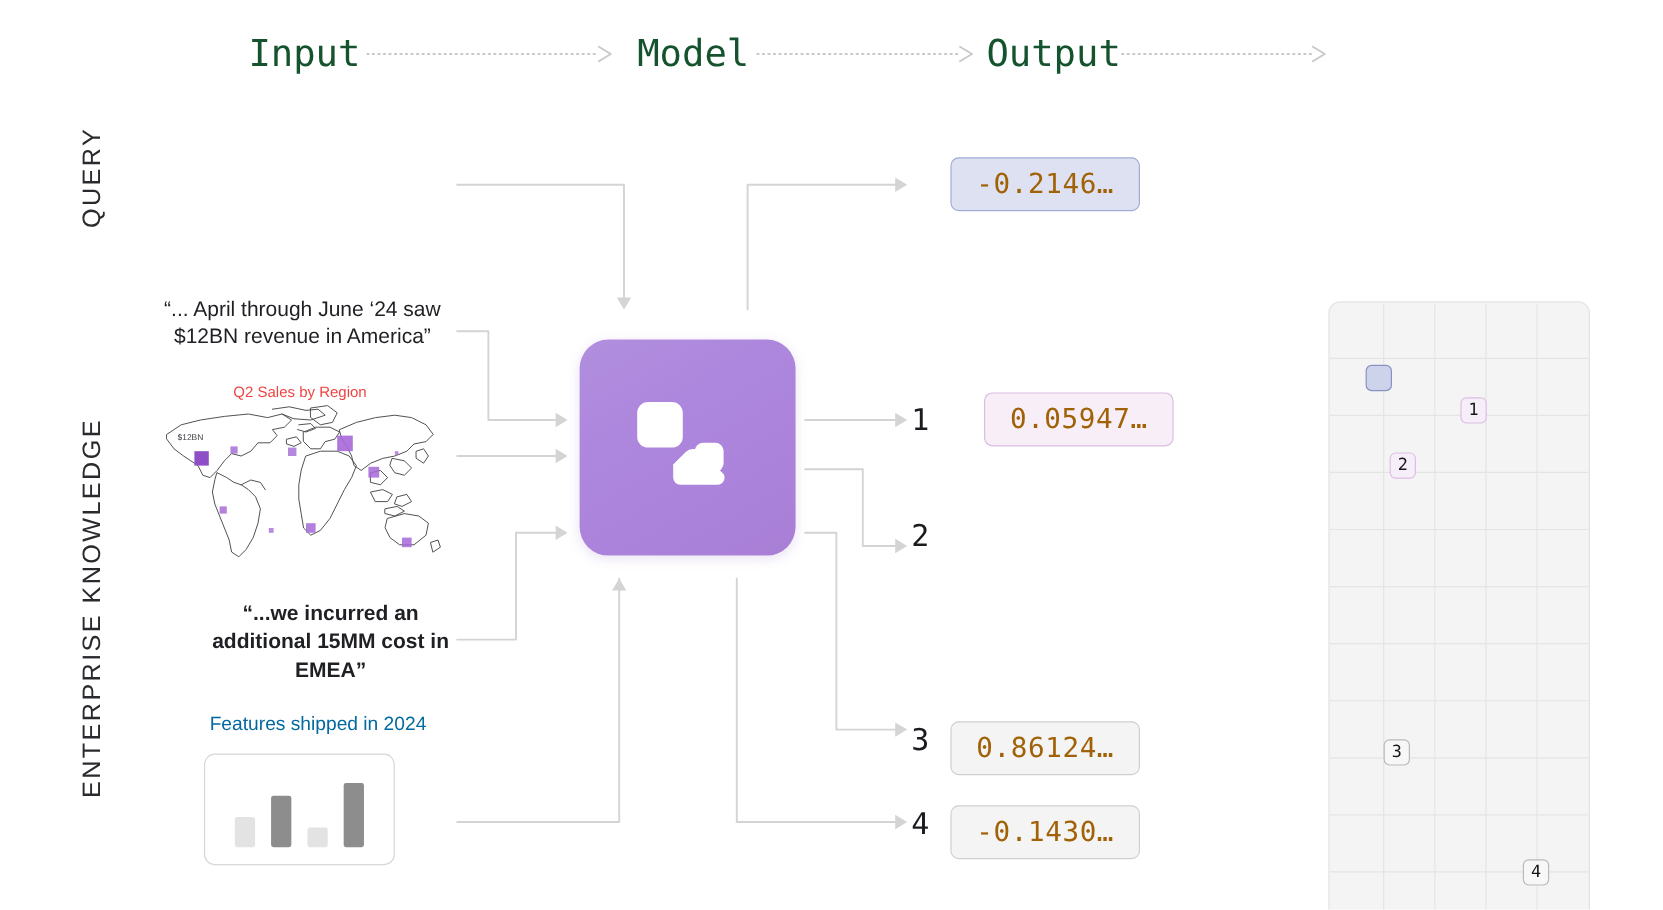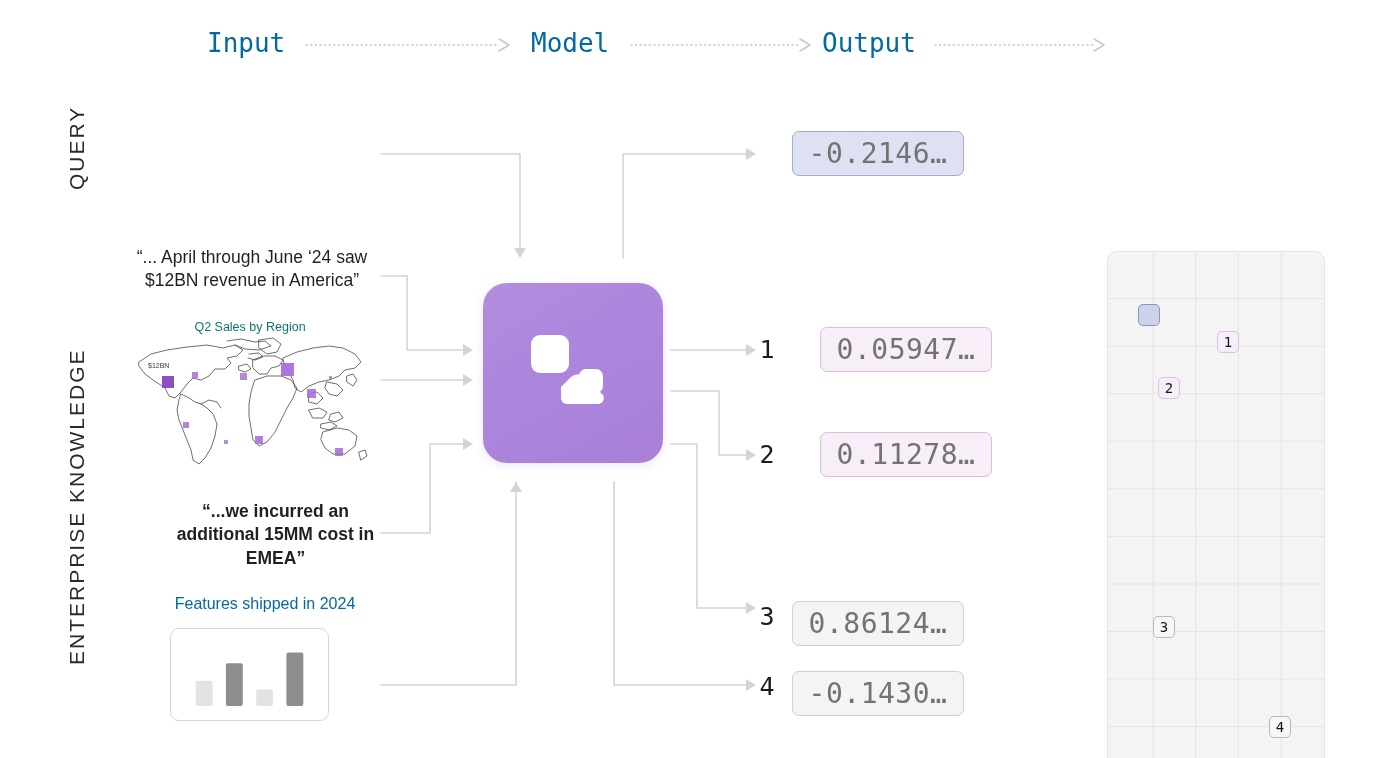--- a/index.html
+++ b/index.html
@@ -10,23 +10,23 @@
     overflow:hidden;
     position:relative;
     color:#1d1d1f;
   }
   .stage{position:absolute;left:0;top:0;width:1386px;height:758px;}
   .abs{position:absolute;}
 
   
   .hdr-label{
     font-family:"DejaVu Sans Mono","Liberation Mono",monospace;
-    font-size:26px;
+    font-size:31px;
     letter-spacing:0px;
-    color:#0369a1;
+    color:#14532d;
     white-space:nowrap;
     line-height:1;
   }
   .hdr-arrow{height:14px;}
 
   
   .side-label{
     font-family:"Liberation Sans", sans-serif;
     font-size:21px;
     letter-spacing:2.0px;
@@ -46,38 +46,38 @@
     text-align:center;
     white-space:pre-line;
   }
   .caption{
     font-family:"Liberation Sans", sans-serif;
     font-size:16px;
     color:#0369a1;
     text-align:center;
     white-space:nowrap;
   }
-  .caption.small{font-size:12.5px;color:#0f766e;}
+  .caption.small{font-size:12.5px;color:#ef4444;}
 
   
   .model-box{
     width:180px;height:180px;border-radius:24px;
     background:linear-gradient(150deg,#b18ede 0%,#ad86dd 38%,#a97fd6 100%);
     box-shadow:0 2px 10px rgba(140,100,190,.18);
   }
 
   
   .val-chip{
     box-sizing:border-box;
-    width:172px;height:45px;
+    width:158px;height:45px;
     border-radius:7px;
     display:flex;align-items:center;justify-content:center;
     font-family:"DejaVu Sans Mono","Liberation Mono",monospace;
-    font-size:28px;
-    color:#737373;
+    font-size:23px;
+    color:#a16207;
     letter-spacing:0.5px;
   }
   .val-chip.blue  {background:#dde1f2;border:1px solid #a4abd6;}
   .val-chip.pink  {background:#f7eef8;border:1px solid #d9bedf;margin-left:28px;}
   .val-chip.grey  {background:#f4f4f4;border:1px solid #cfcfcf;margin-top:15px;}
 
   .val-index{
     font-family:"DejaVu Sans Mono","Liberation Mono",monospace;
     font-size:25px;color:#1b1b1f;
     width:22px;text-align:center;
@@ -283,21 +283,20 @@
     <div class="val-chip blue">-0.2146…</div>
   </div>
 
   <div class="abs" style="left:756px;top:327px;display:flex;align-items:center;gap:14px;">
     <div class="val-index">1</div>
     <div class="val-chip pink">0.05947…</div>
   </div>
 
   <div class="abs" style="left:756px;top:432px;display:flex;align-items:center;gap:14px;">
     <div class="val-index">2</div>
-    <div class="val-chip pink">0.11278…</div>
   </div>
 
   <div class="abs" style="left:756px;top:586px;display:flex;align-items:center;gap:14px;">
     <div class="val-index">3</div>
     <div class="val-chip grey">0.86124…</div>
   </div>
 
   <div class="abs" style="left:756px;top:656px;display:flex;align-items:center;gap:14px;">
     <div class="val-index">4</div>
     <div class="val-chip grey">-0.1430…</div>

